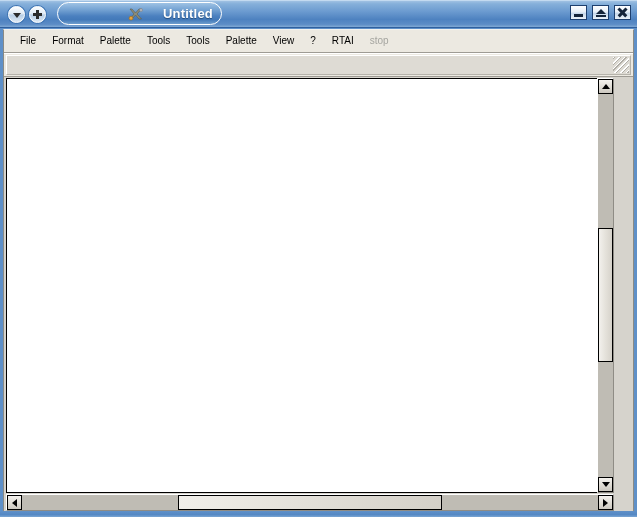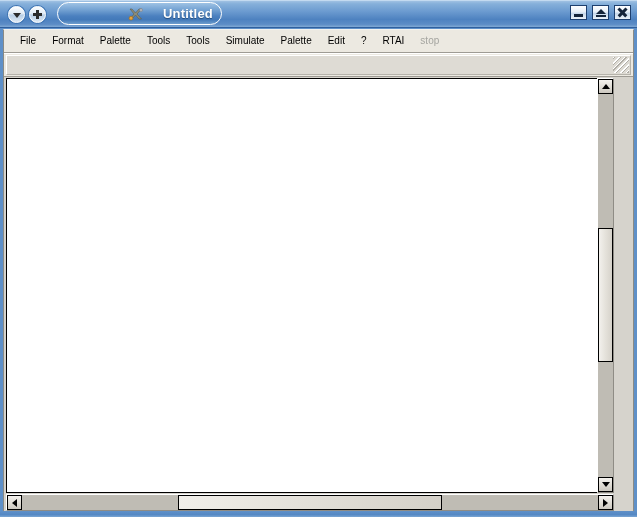--- a/index.html
+++ b/index.html
@@ -402,23 +402,22 @@
   </div>
 
   <div class="client">
 
     <div class="menubar" id="menubar">
         <div class="menu-item">File</div>
         <div class="menu-item">Format</div>
         <div class="menu-item">Palette</div>
         <div class="menu-item">Tools</div>
         <div class="menu-item">Tools</div>
-        <div class="menu-item">Simulate</div>
         <div class="menu-item">Palette</div>
-        <div class="menu-item">Edit</div>
+        <div class="menu-item">View</div>
         <div class="menu-item">?</div>
         <div class="menu-item">RTAI</div>
         <div class="menu-item disabled">stop</div>
       </div>
 
     <div class="toolbar-wrap">
       <div class="toolbar">
         <span class="toolbar-grip"></span>
       </div>
     </div>

